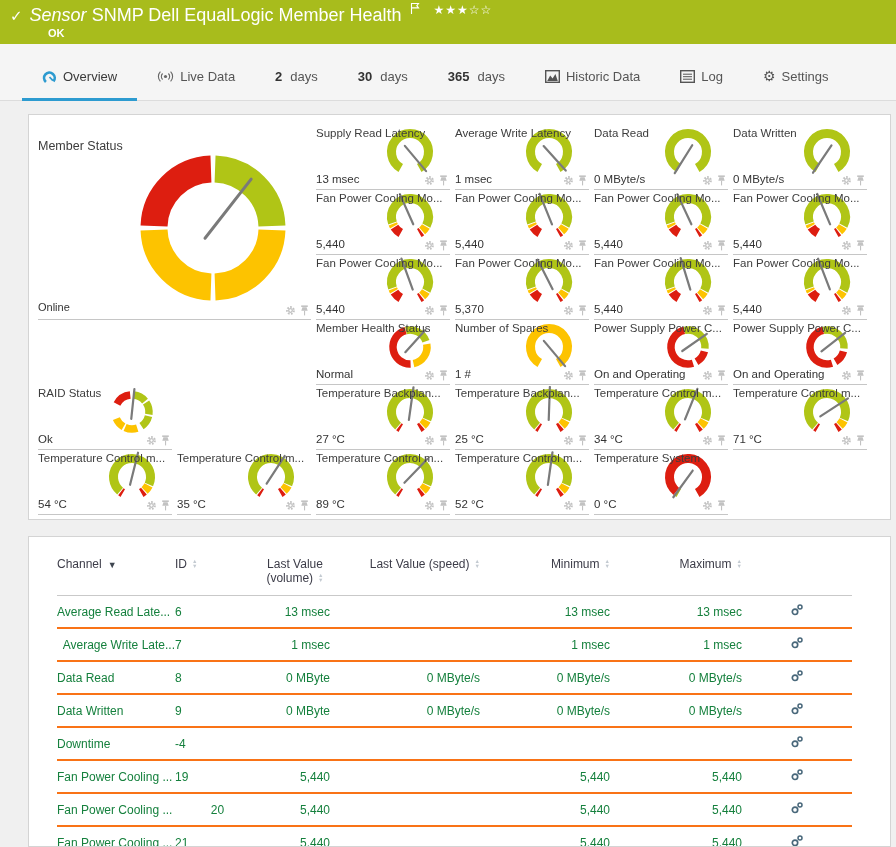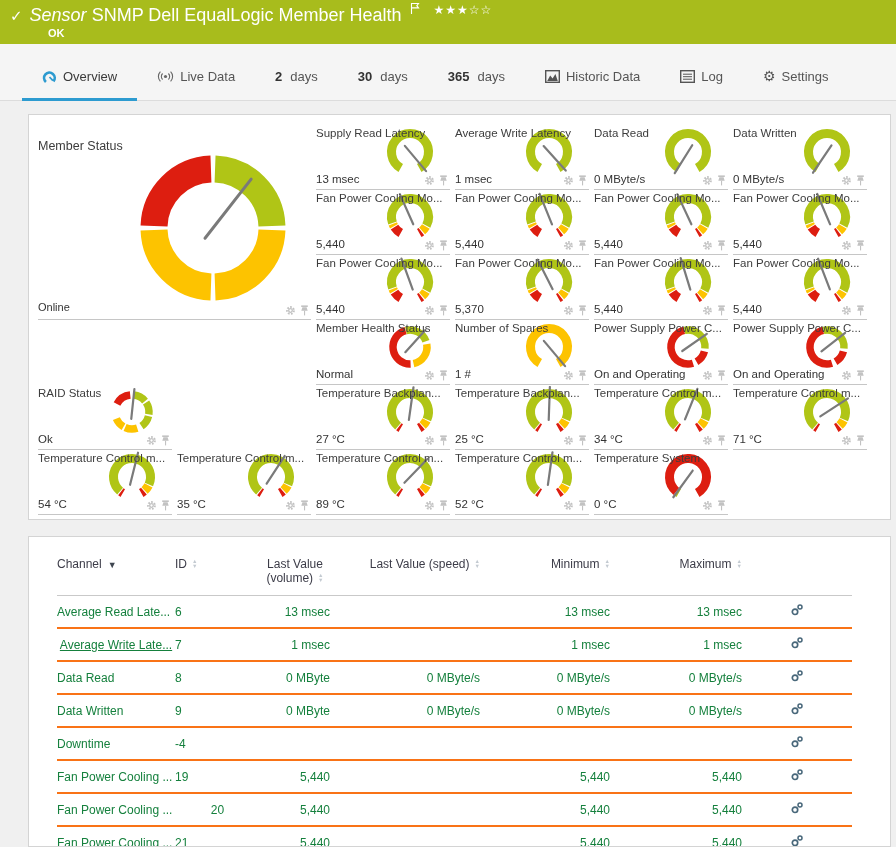--- a/index.html
+++ b/index.html
@@ -746,21 +746,21 @@
             <td style="text-align: right;">13 msec</td>
             <td style="text-align: right;"></td>
             <td style="text-align: right;">13 msec</td>
             <td style="text-align: right;">13 msec</td>
             <td style="text-align: center;"><svg width="14" height="14" viewBox="0 0 14 14">
                 <circle cx="5" cy="8.8" r="2.7" fill="none" stroke="#48677a" stroke-width="1.7"></circle>
                 <circle cx="10" cy="3.9" r="2" fill="none" stroke="#48677a" stroke-width="1.5"></circle>
               </svg></td>
           </tr>
           <tr>
-            <td style="text-align: center; text-decoration: underline;">Average Write Late...</td>
+            <td style="text-align: right;">Average Write Late...</td>
             <td style="text-align: left;">7</td>
             <td style="text-align: right;">1 msec</td>
             <td style="text-align: right;"></td>
             <td style="text-align: right;">1 msec</td>
             <td style="text-align: right;">1 msec</td>
             <td style="text-align: center;"><svg width="14" height="14" viewBox="0 0 14 14">
                 <circle cx="5" cy="8.8" r="2.7" fill="none" stroke="#48677a" stroke-width="1.7"></circle>
                 <circle cx="10" cy="3.9" r="2" fill="none" stroke="#48677a" stroke-width="1.5"></circle>
               </svg></td>
           </tr>

